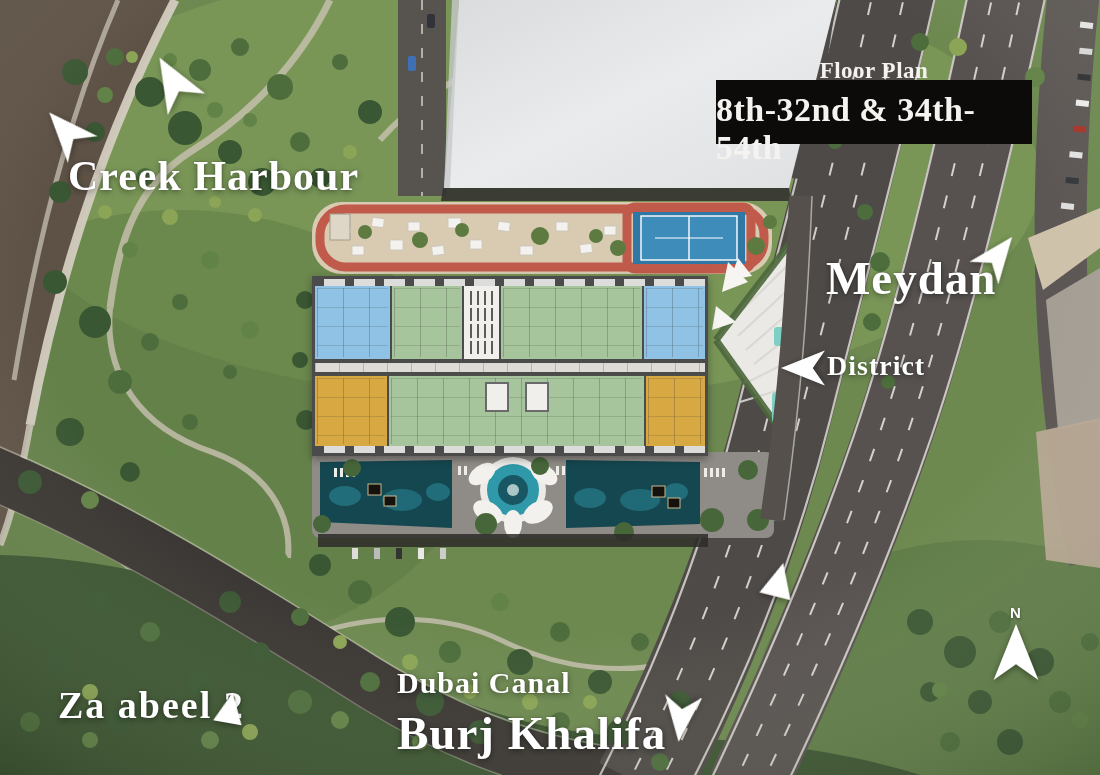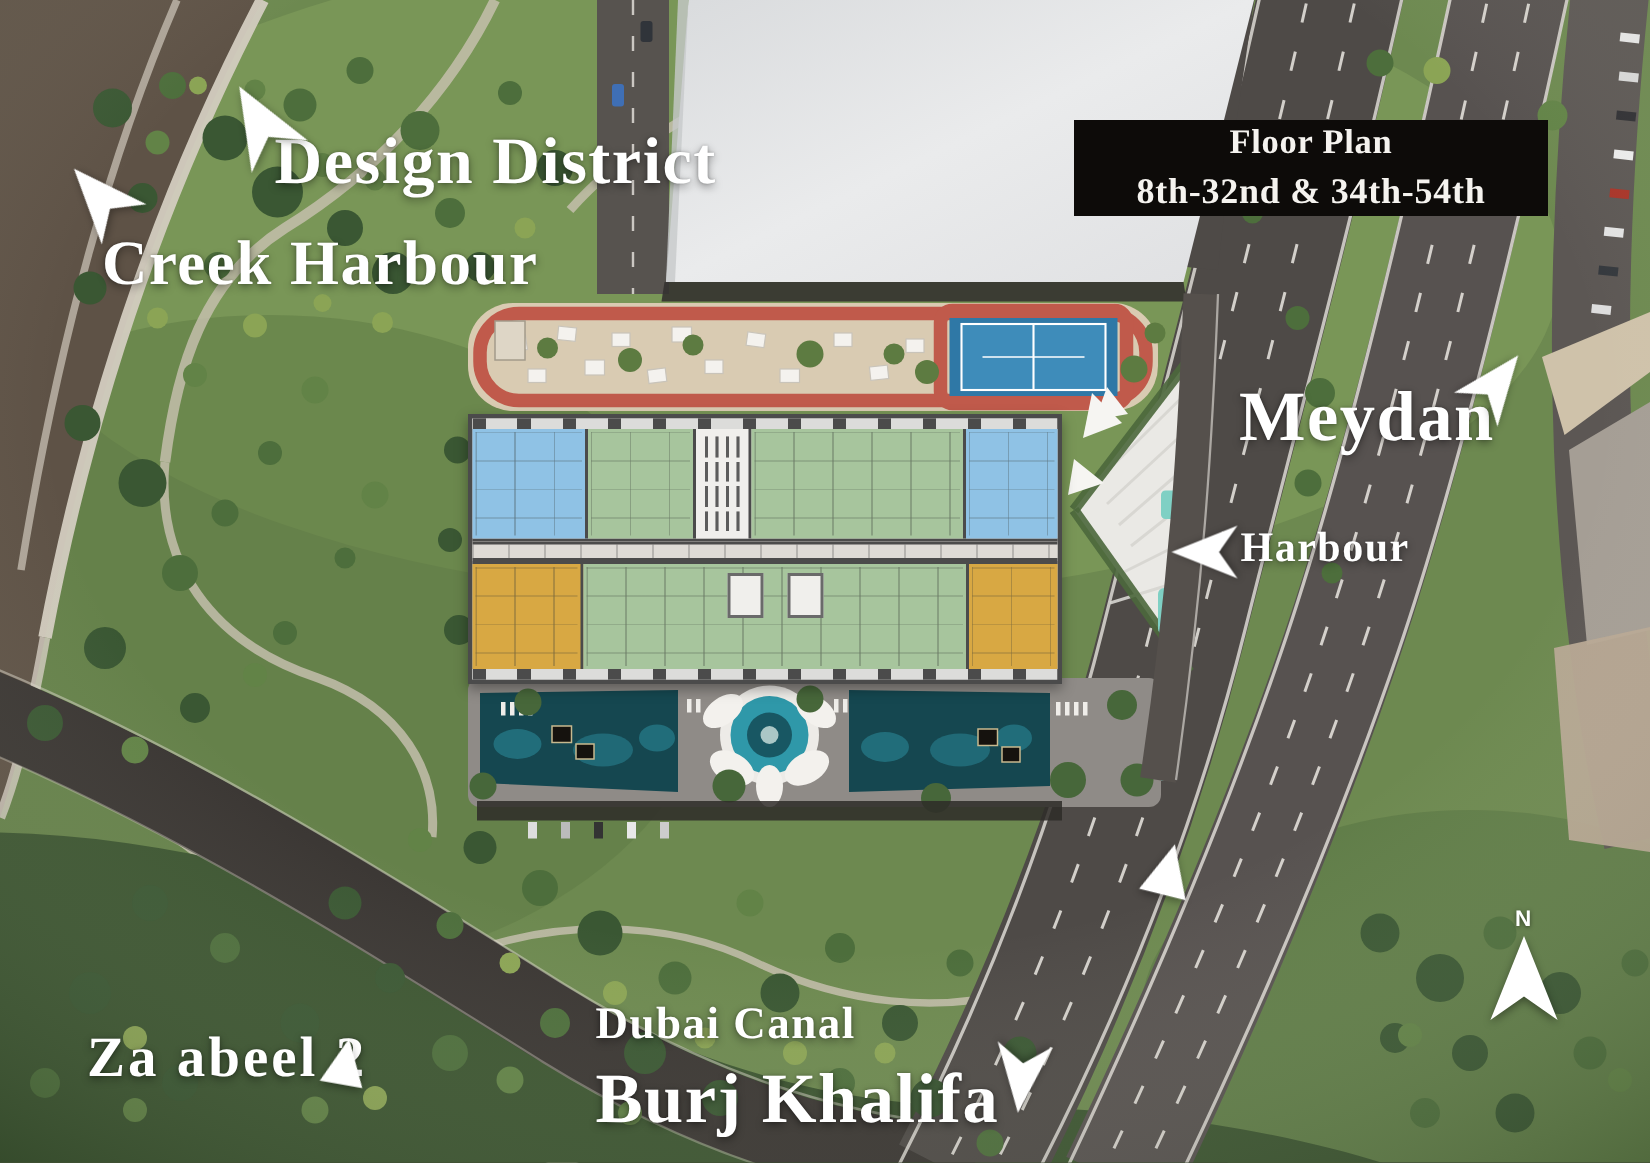--- a/index.html
+++ b/index.html
@@ -49,21 +49,21 @@
   #lbl-alkhail{left:820px;top:559px;font-size:44px;}
   #lbl-zaabeel{left:58px;top:686px;font-size:38px;letter-spacing:2px;}
   #lbl-canal{left:397px;top:668px;font-size:30px;}
   #lbl-burj{left:397px;top:710px;font-size:47px;text-align:center;}
 
   
   .badge{position:absolute;left:716px;top:80px;width:316px;height:64px;z-index:4;
       background:var(--box-black,#0d0b09);display:flex;flex-direction:column;
       align-items:center;justify-content:center;gap:7px;color:#f5f3ef;}
   .badge .l1{font-size:23px;font-weight:700;letter-spacing:.5px;}
-  .badge .l2{font-size:24px;font-weight:700;letter-spacing:.5px;}
+  .badge .l2{font-size:34px;font-weight:700;letter-spacing:.5px;}
 
   
   .arrow{position:absolute;z-index:3;fill:#fff;
       filter:drop-shadow(0 2px 3px rgba(0,0,0,.35));transform-origin:50% 50%;}
   .compass{position:absolute;left:984px;top:604px;width:64px;z-index:3;text-align:center;}
   .compass .n{display:block;color:#fff;font-family:"Liberation Sans","DejaVu Sans",sans-serif;
       font-weight:700;font-size:15px;letter-spacing:1px;margin-bottom:2px;
       text-shadow:0 1px 3px rgba(0,0,0,.5);}
   .compass svg{fill:#fff;filter:drop-shadow(0 2px 3px rgba(0,0,0,.4));}
 </style>
@@ -446,24 +446,23 @@
       <div class="u gold" style="flex:0 0 59px"></div>
     </div>
     <div class="fp-balcony"></div>
   </div>
 
   <div class="badge">
     <div class="l1">Floor Plan</div>
     <div class="l2">8th-32nd &amp; 34th-54th</div>
   </div>
 
-  <div class="map-label" id="lbl-design">Design District</div>
   <div class="map-label" id="lbl-creek">Creek Harbour</div>
   <div class="map-label" id="lbl-meydan">Meydan</div>
-  <div class="map-label" id="lbl-entrance">Harbour</div>
+  <div class="map-label" id="lbl-entrance">District</div>
   <div class="map-label" id="lbl-zaabeel">Za abeel 2</div>
   <div class="map-label" id="lbl-canal">Dubai Canal</div>
   <div class="map-label" id="lbl-burj">Burj Khalifa</div>
 
   <svg class="arrow" style="left:146px;top:54px;width:54px;height:54px;transform:rotate(-30deg)">
       <use href="#kite"></use>
     </svg>
   <svg class="arrow" style="left:40px;top:106px;width:52px;height:50px;transform:rotate(-42deg)">
       <use href="#kite"></use>
     </svg>

